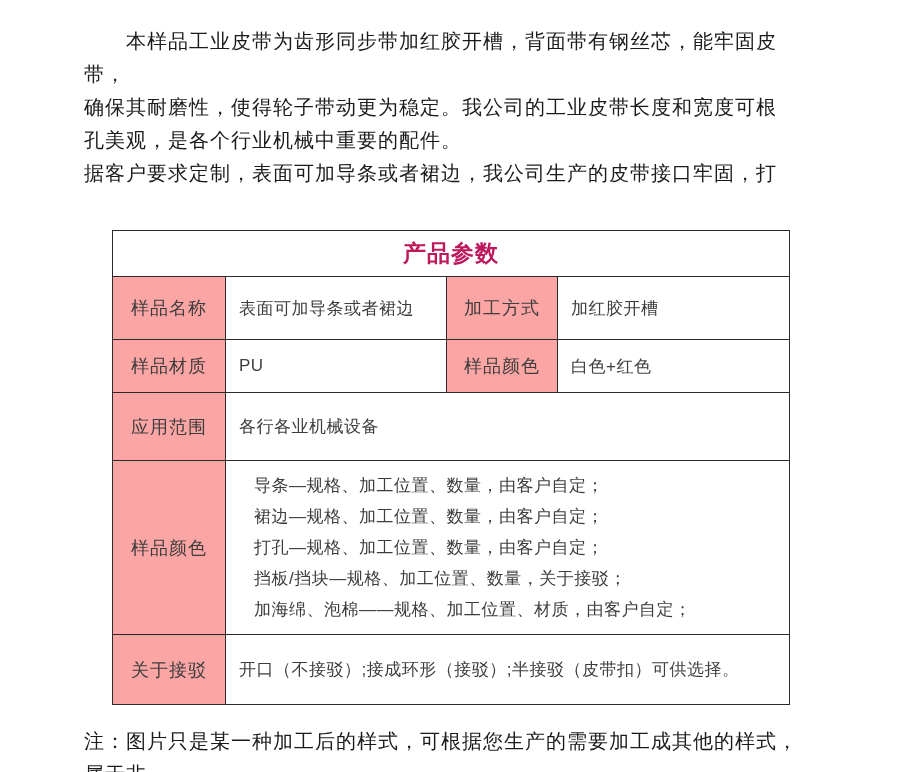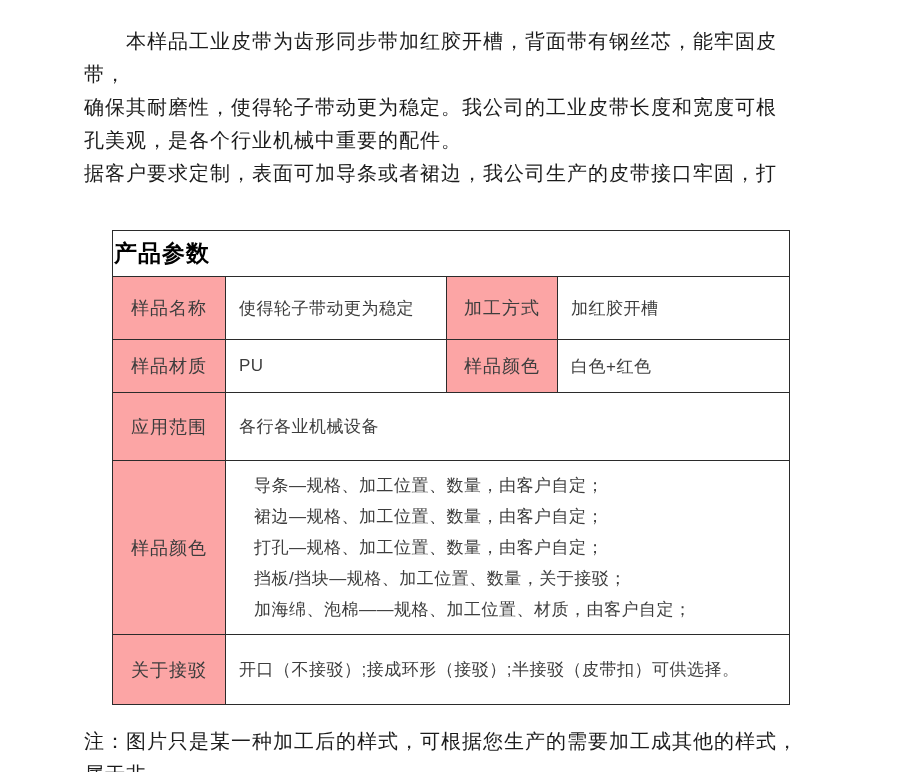--- a/index.html
+++ b/index.html
@@ -38,24 +38,24 @@
     margin-left: 28px;
     color: #3d3d3d;
   }
   table.params td {
     border: 1px solid #2b2b2b;
     box-sizing: border-box;
     vertical-align: middle;
   }
   td.title-cell {
     height: 46px;
-    text-align: left;
+    text-align: center;
     font-size: 23px;
     font-weight: bold;
-    color: #000000;
+    color: #be185d;
     letter-spacing: 1px;
   }
   td.label {
     background: #fca5a5;
     text-align: center;
     font-size: 18px;
     letter-spacing: 1px;
     color: #3d3d3d;
   }
   td.value {
@@ -106,21 +106,21 @@
       <col style="width:221px">
       <col style="width:111px">
       <col style="width:232px">
     </colgroup>
     <tbody>
         <tr>
       <td class="title-cell" colspan="4">产品参数</td>
     </tr>
     <tr class="r1">
       <td class="label">样品名称</td>
-      <td class="value">使得轮子带动更为稳定</td>
+      <td class="value">表面可加导条或者裙边</td>
       <td class="label">加工方式</td>
       <td class="value">加红胶开槽</td>
     </tr>
     <tr class="r2">
       <td class="label">样品材质</td>
       <td class="value">PU</td>
       <td class="label">样品颜色</td>
       <td class="value">白色+红色</td>
     </tr>
     <tr class="r3">

